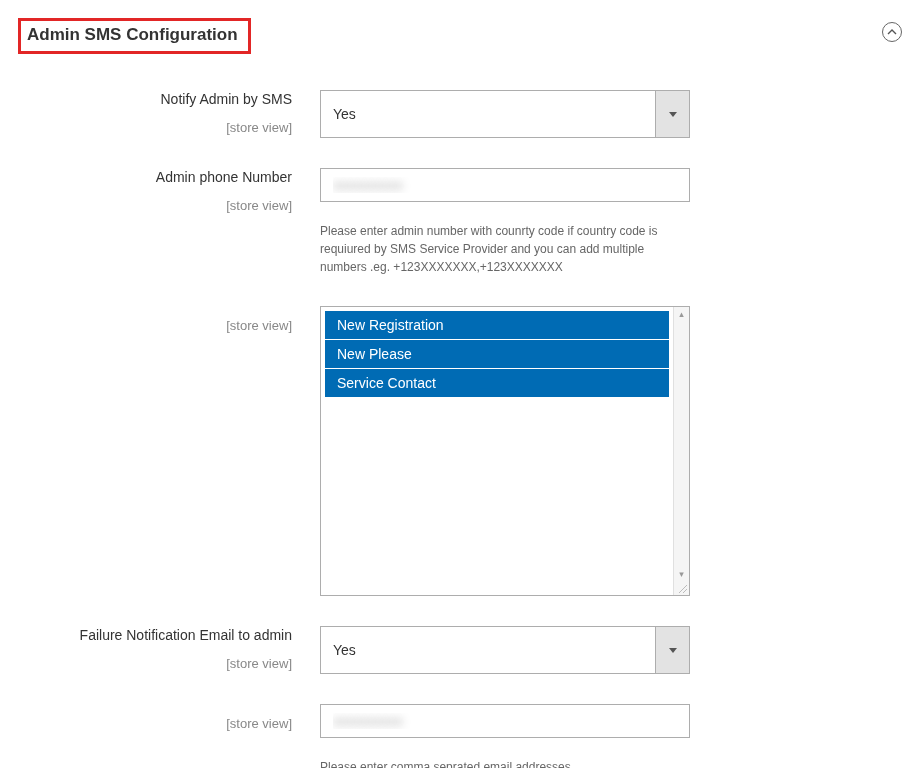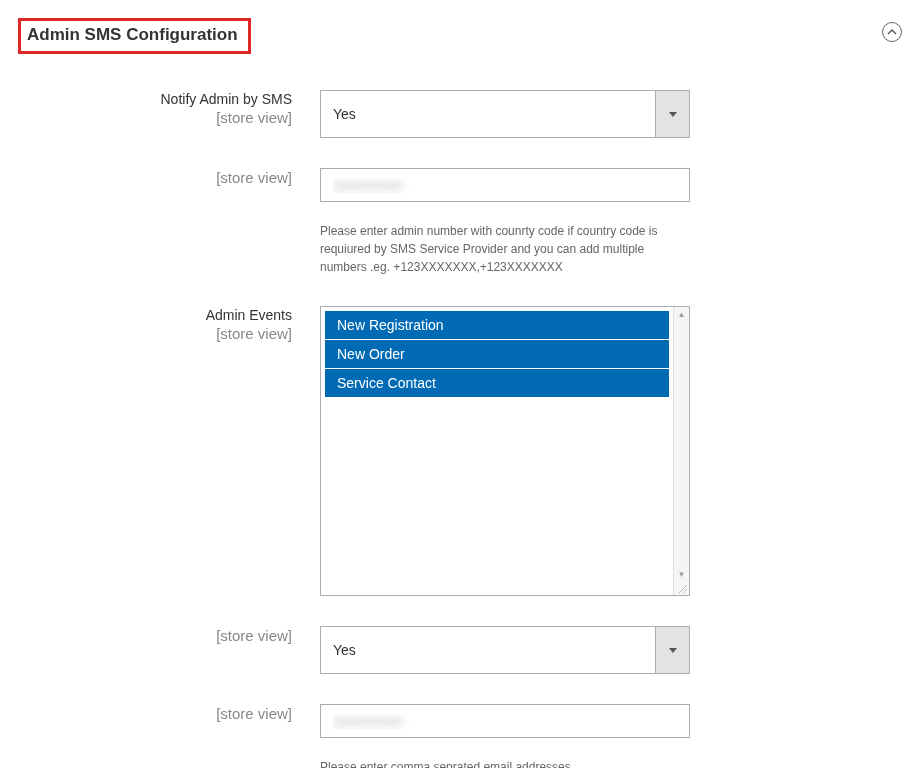--- a/index.html
+++ b/index.html
@@ -49,23 +49,23 @@
     width: 300px;
     text-align: right;
     padding-right: 28px;
   }
   .label-main {
     font-size: 14px;
     color: #333;
     line-height: 1.3;
   }
   .label-scope {
-    font-size: 15px;
+    font-size: 13px;
     color: #888;
-    margin-top: 1px;
+    margin-top: 12px;
   }
   .control-col {
     width: 370px;
     display: flex;
     flex-direction: column;
   }
   .select-wrap {
     display: flex;
     border: 1px solid #adadad;
     height: 48px;
@@ -181,54 +181,55 @@
         <div class="select-value">Yes</div>
         <div class="select-btn">
           <div class="tri-down"></div>
         </div>
       </div>
     </div>
   </div>
 
   <div class="field-row">
     <div class="label-col">
+      <div class="label-main">Admin phone Number</div>
       <div class="label-scope">[store view]</div>
     </div>
     <div class="control-col">
       <input class="text-input blur" value="xxxxxxxxxx" style="">
       <div class="hint">Please enter admin number with counrty code if country code is requiured by SMS Service Provider and you can add multiple numbers .eg. +123XXXXXXX,+123XXXXXXX</div>
     </div>
   </div>
 
   <div class="field-row">
     <div class="label-col">
-      <div class="label-main">Admin Events</div>
       <div class="label-scope">[store view]</div>
     </div>
     <div class="control-col">
       <div class="multiselect-wrap">
         <div class="multiselect-items">
           <div class="ms-item">New Registration</div>
-          <div class="ms-item">New Order</div>
+          <div class="ms-item">New Please</div>
           <div class="ms-item">Service Contact</div>
         </div>
         <div class="ms-scroll">
           <div class="ms-scroll-arrow top">▴</div>
           <div class="ms-scroll-arrow bot">▾</div>
           <svg class="ms-resize" width="10" height="10" viewBox="0 0 10 10">
             <line x1="2" y1="10" x2="10" y2="2" stroke="#bbb" stroke-width="1"></line>
             <line x1="6" y1="10" x2="10" y2="6" stroke="#bbb" stroke-width="1"></line>
           </svg>
         </div>
       </div>
     </div>
   </div>
 
   <div class="field-row">
     <div class="label-col">
+      <div class="label-main">Failure Notification Email to admin</div>
       <div class="label-scope">[store view]</div>
     </div>
     <div class="control-col">
       <div class="select-wrap">
         <div class="select-value">Yes</div>
         <div class="select-btn">
           <div class="tri-down"></div>
         </div>
       </div>
     </div>

